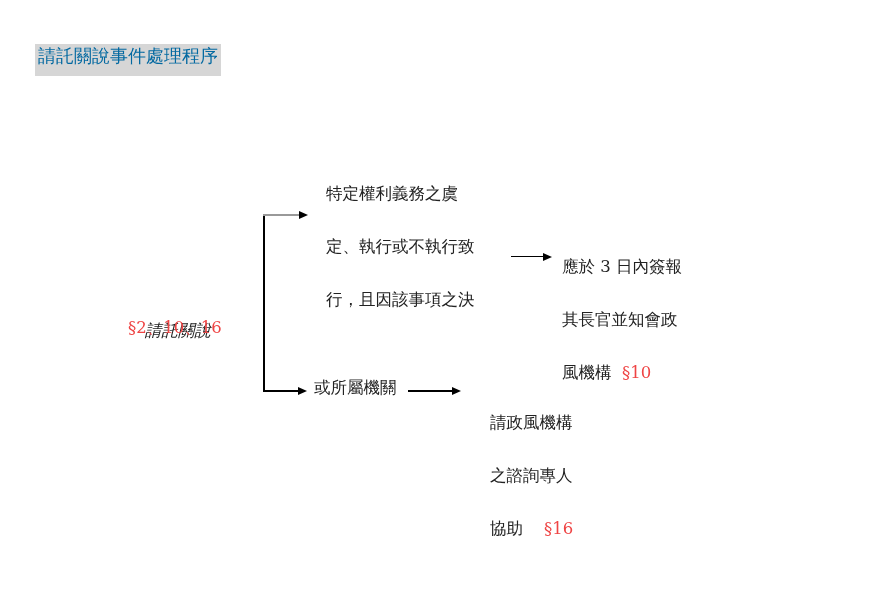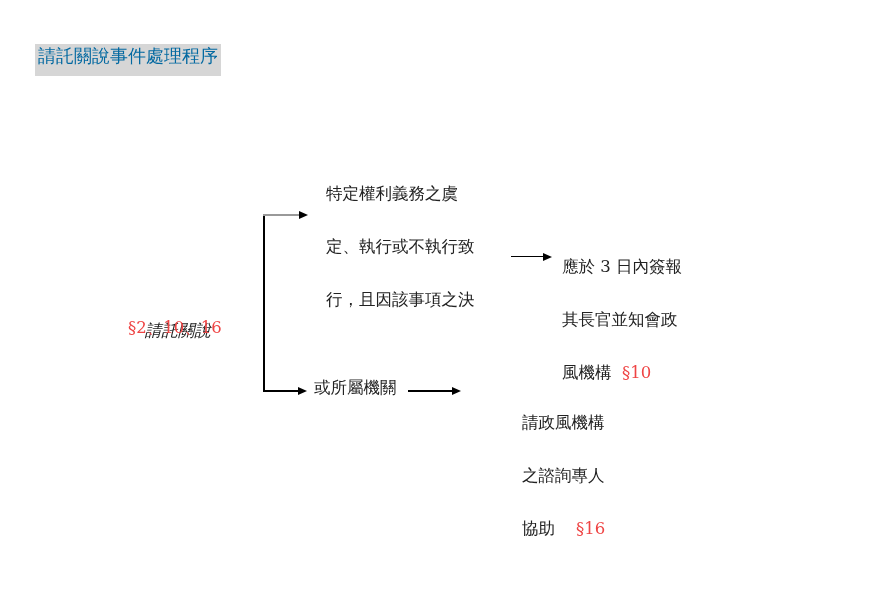--- a/index.html
+++ b/index.html
@@ -53,17 +53,17 @@
   <div>應於 3 日內簽報</div>
   <div>其長官並知會政</div>
   <div><span>風機構</span>&nbsp;&nbsp;<span class="ref">§10</span></div>
 </div>
 
 <div class="node" style="left:314px; top:379px;">或所屬機關</div>
 
 <div class="line" style="left:408px; top:390px; width:45px; height:2px;"></div>
 <div class="arrowhead" style="left:452px; top:387px;"></div>
 
-<div class="node" style="left:490px; top:379px;margin-left:32px;">
+<div class="node" style="left:490px; top:379px;">
   <div>請政風機構</div>
   <div>之諮詢專人</div>
   <div><span>協助</span>&nbsp;&nbsp;&nbsp;&nbsp;<span class="ref">§16</span></div>
 </div>
 
 </body></html>

